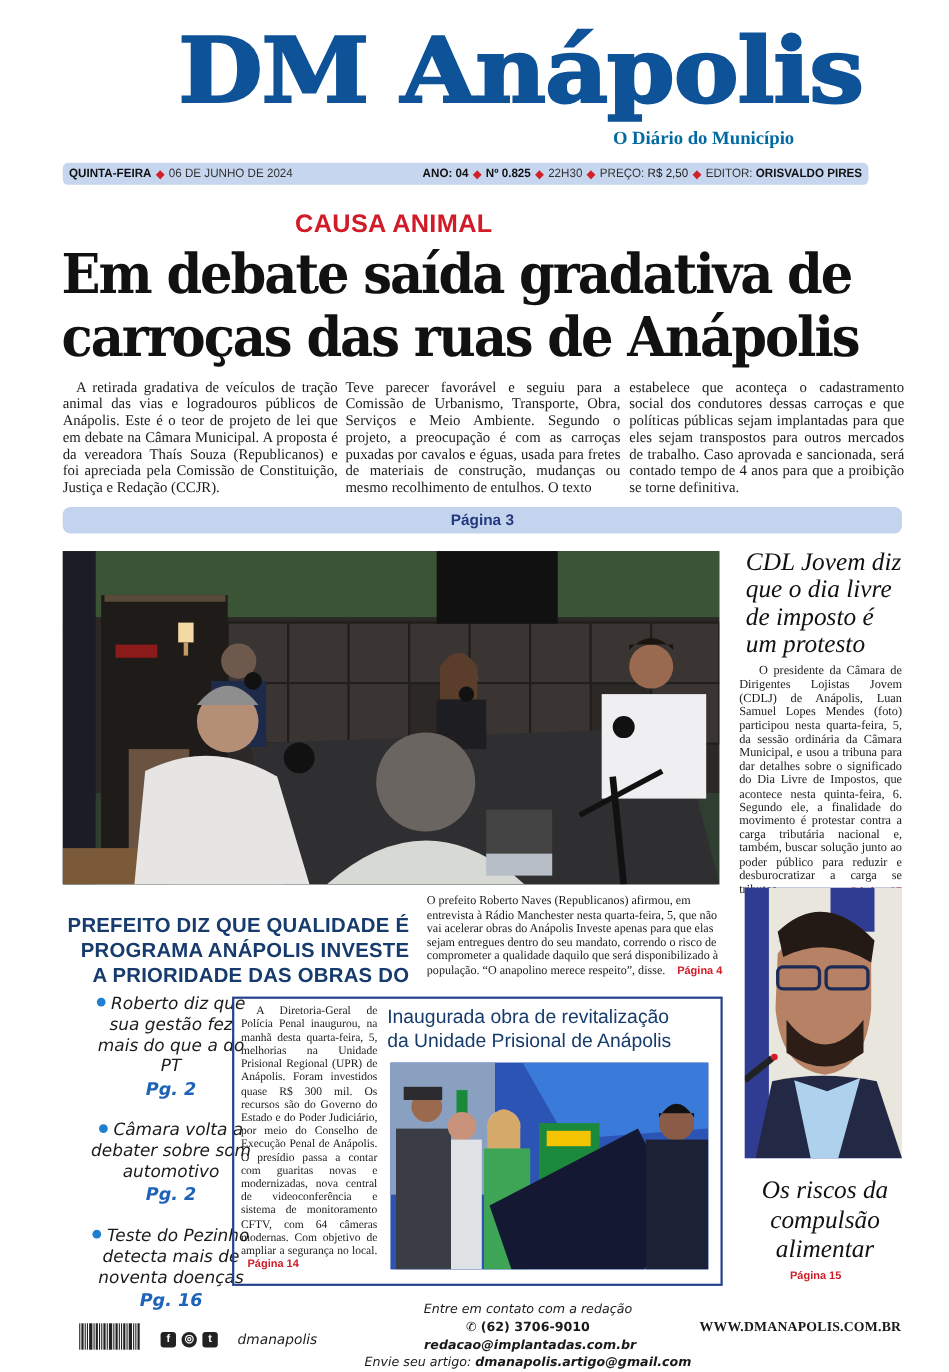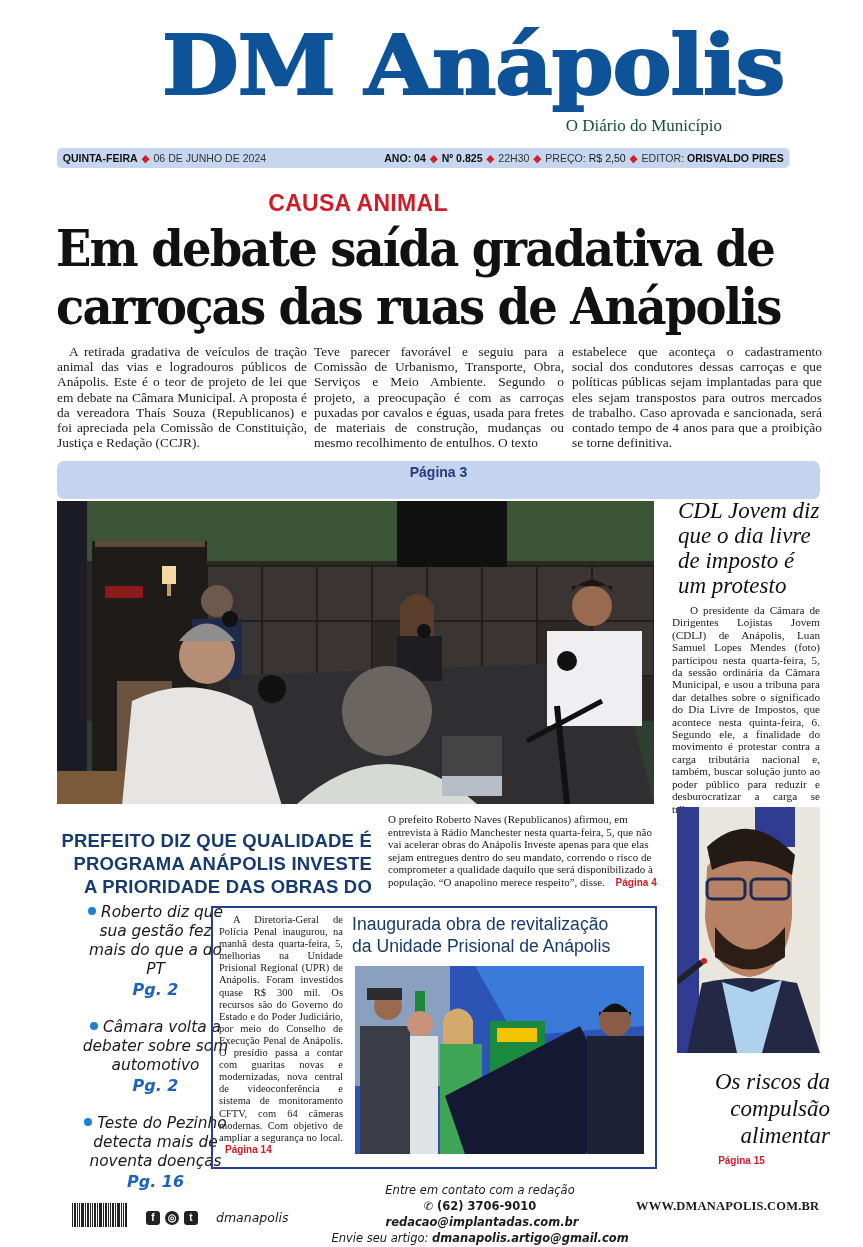--- a/index.html
+++ b/index.html
@@ -4,39 +4,39 @@
 <style>
   * { box-sizing: border-box; margin: 0; padding: 0; }
   html, body { width: 863px; height: 1247px; background: #ffffff; overflow: hidden; }
   body { position: relative; font-family: "DejaVu Serif", serif; color: #1a1a1a; }
 
   .abs { position: absolute; }
 
   
   .logo { left: 160px; top: 30px; width: 570px; height: 100px; }
   .logo-title { position: absolute; left: 2px; top: -6px; font-family: "DejaVu Serif", serif; font-weight: 900; font-size: 82px; letter-spacing: -1px; color: #0e5298; line-height: 1; transform: scaleX(1.08); transform-origin: left top; white-space: nowrap; -webkit-text-stroke: 2px #0e5298; }
-  .logo-sub { position: absolute; right: 8px; top: 86px; font-family: "Liberation Serif", serif; font-weight: normal; font-size: 17px; color: #14532d; white-space: nowrap; text-align: center; }
+  .logo-sub { position: absolute; right: 8px; top: 86px; font-family: "Liberation Serif", serif; font-weight: bold; font-size: 17px; color: #0369a1; white-space: nowrap; text-align: center; }
 
   .datebar { left: 57px; top: 148px; width: 763px; height: 20px; background: #c7d6ef; border-radius: 5px; font-family: "Liberation Sans", sans-serif; font-size: 11px; display: flex; align-items: center; padding: 0 6px; white-space: nowrap; transform: scaleX(0.96); transform-origin: left; }
   .datebar b { font-weight: bold; color: #111; }
   .datebar .light { color: #333; }
   .datebar .dia { color: #d0202a; font-size: 11px; margin: 0 4px; }
   .datebar .spacer { flex: 1; }
 
   
   .kicker { left: 0; width: 716px; top: 190px; text-align: center; font-family: "Liberation Sans", sans-serif; font-weight: bold; font-size: 23px; color: #d01c28; letter-spacing: 0.3px; }
   .headline { left: 56px; top: 220px; width: 770px; font-family: "DejaVu Serif", serif; font-weight: bold; font-size: 50px; line-height: 58px; color: #111; letter-spacing: -2px; transform: scaleX(0.93); transform-origin: left top; white-space: nowrap; }
 
   
   .col { top: 344px; width: 250px; font-family: "Liberation Serif", serif; font-size: 13.4px; line-height: 15.2px; text-align: justify; color: #1a1a1a; hyphens: auto; }
   .col1 { left: 57px; text-indent: 12px; }
   .col2 { left: 314px; }
   .col3 { left: 572px; }
 
-  .pagebar { left: 57px; top: 461px; width: 763px; height: 38px; background: #c5d4ee; border-radius: 7px; text-align: center; font-family: "Liberation Sans", sans-serif; font-weight: bold; font-size: 14px; line-height: 22px; color: #243a80; }
+  .pagebar { left: 57px; top: 461px; width: 763px; height: 24px; background: #c5d4ee; border-radius: 7px; text-align: center; font-family: "Liberation Sans", sans-serif; font-weight: bold; font-size: 14px; line-height: 22px; color: #243a80; }
 
   
   .photo-main { left: 57px; top: 501px; width: 597px; height: 303px; overflow: hidden; background: #2e3a2f; }
 
   
   .cdl-title { left: 678px; top: 498px; width: 150px; font-family: "Liberation Serif", serif; font-style: italic; font-size: 23px; line-height: 25px; color: #111; }
   .cdl-body { left: 672px; top: 604px; width: 148px; font-family: "Liberation Serif", serif; font-size: 11.2px; line-height: 12.4px; text-align: justify; color: #1a1a1a; text-indent: 18px; }
   .pg-red { color: #d01c28; font-family: "Liberation Sans", sans-serif; font-weight: bold; font-size: 10px; }
 
   
@@ -50,21 +50,21 @@
   .bullet-pg { display: block; font-family: "DejaVu Sans", sans-serif; font-weight: bold; font-style: italic; font-size: 16px; color: #1f63b8; margin-top: 1px; }
 
   
   .prison-box { left: 211px; top: 906px; width: 446px; height: 263px; border: 2px solid #24418c; }
   .prison-body { left: 219px; top: 914px; width: 124px; font-family: "Liberation Serif", serif; font-size: 10.5px; line-height: 12.1px; text-align: justify; color: #1a1a1a; text-indent: 14px; }
   .prison-title { left: 352px; top: 913px; width: 300px; font-family: "Liberation Sans", sans-serif; font-weight: normal; font-size: 17.6px; line-height: 22px; color: #163b6c; }
   .photo-prison { left: 355px; top: 966px; width: 289px; height: 188px; overflow: hidden; background: #2b4ea6; }
 
   
   .photo-man { left: 677px; top: 807px; width: 143px; height: 246px; overflow: hidden; background: #3a4ba0; }
-  .riscos { left: 670px; top: 1068px; width: 160px; text-align: right; font-family: "Liberation Serif", serif; font-style: italic; font-size: 23px; line-height: 27px; color: #111; }
+  .riscos { left: 670px; top: 1068px; width: 160px; text-align: center; font-family: "Liberation Serif", serif; font-style: italic; font-size: 23px; line-height: 27px; color: #111; }
   .riscos-pg { left: 670px; top: 1155px; width: 143px; text-align: center; }
 
   
   .barcode { left: 72px; top: 1197px; width: 58px; height: 30px; display: flex; align-items: flex-end; gap: 1px; }
   .barcode span { display: block; background: #222; height: 24px; }
   .social { left: 146px; top: 1211px; display: flex; gap: 5px; align-items: center; }
   .soc-ico { width: 14px; height: 14px; background: #222; border-radius: 3px; color: #fff; font-family: "Liberation Sans", sans-serif; font-weight: bold; font-size: 10px; text-align: center; line-height: 14px; }
   .soc-handle { left: 216px; top: 1210px; font-family: "DejaVu Sans", sans-serif; font-style: italic; font-size: 12.5px; color: #1a1a1a; }
   .contact { left: 330px; top: 1182px; width: 300px; text-align: center; font-family: "DejaVu Sans", sans-serif; font-size: 11.5px; line-height: 16px; color: #1a1a1a; }
   .contact .it { font-style: italic; }

